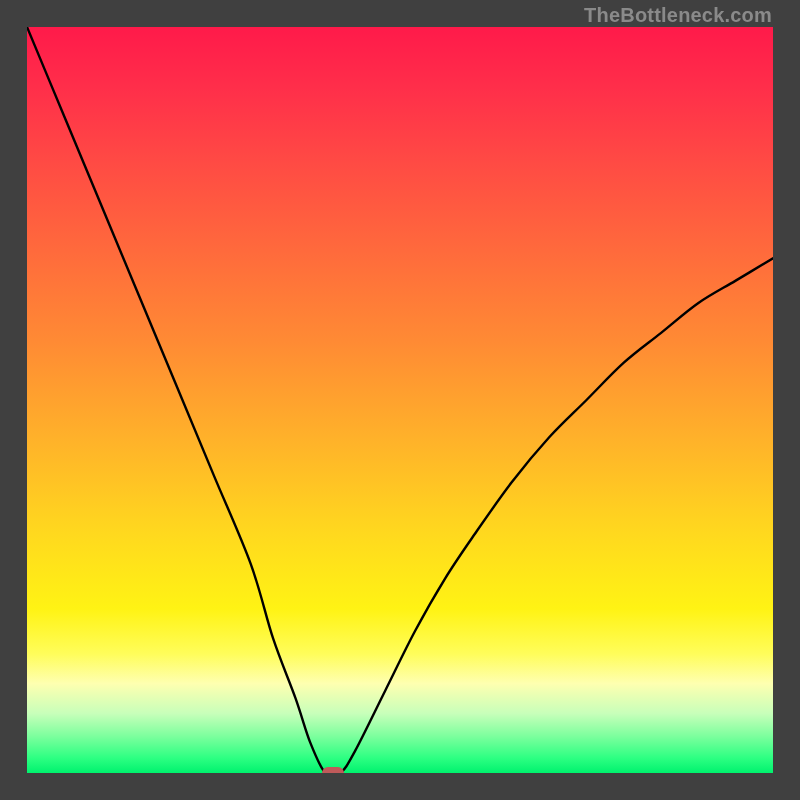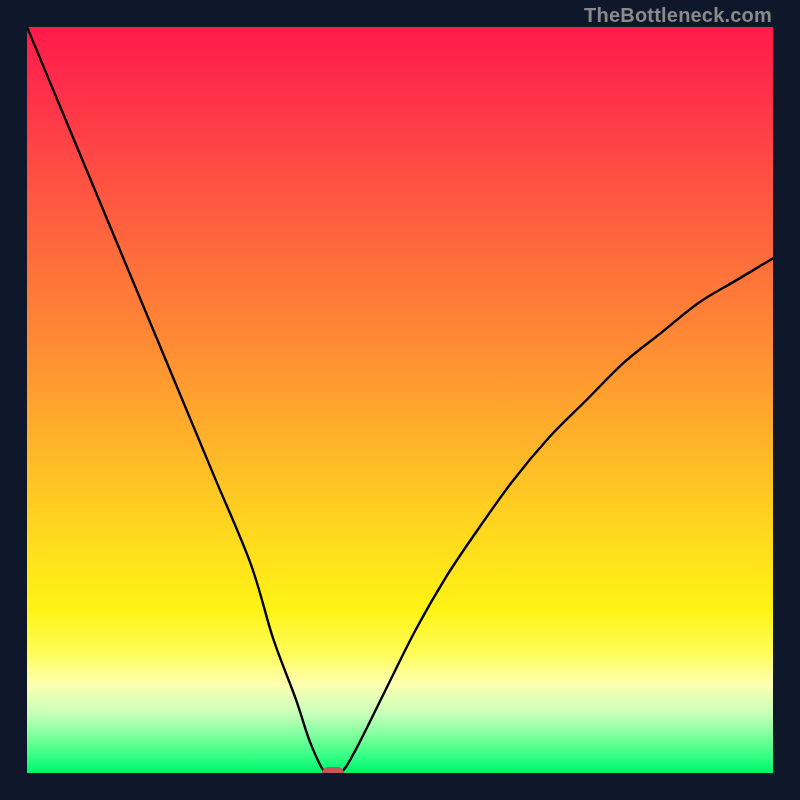--- a/index.html
+++ b/index.html
@@ -1,21 +1,21 @@
 <!DOCTYPE html>
 <html><head>
 <meta charset="utf-8">
 <style>
   * { margin: 0; padding: 0; box-sizing: border-box; }
   html, body { width: 800px; height: 800px; background: #000; overflow: hidden; }
   .frame {
     position: absolute;
     left: 0; top: 0;
     width: 800px; height: 800px;
-    background: #0f172a;
+    background: #404040;
   }
   .plot-area {
     position: absolute;
     left: 27px;
     top: 27px;
     width: 746px;
     height: 746px;
     background: linear-gradient(to bottom,
       #ff1a4a 0%,
       #ff2e4a 8%,

